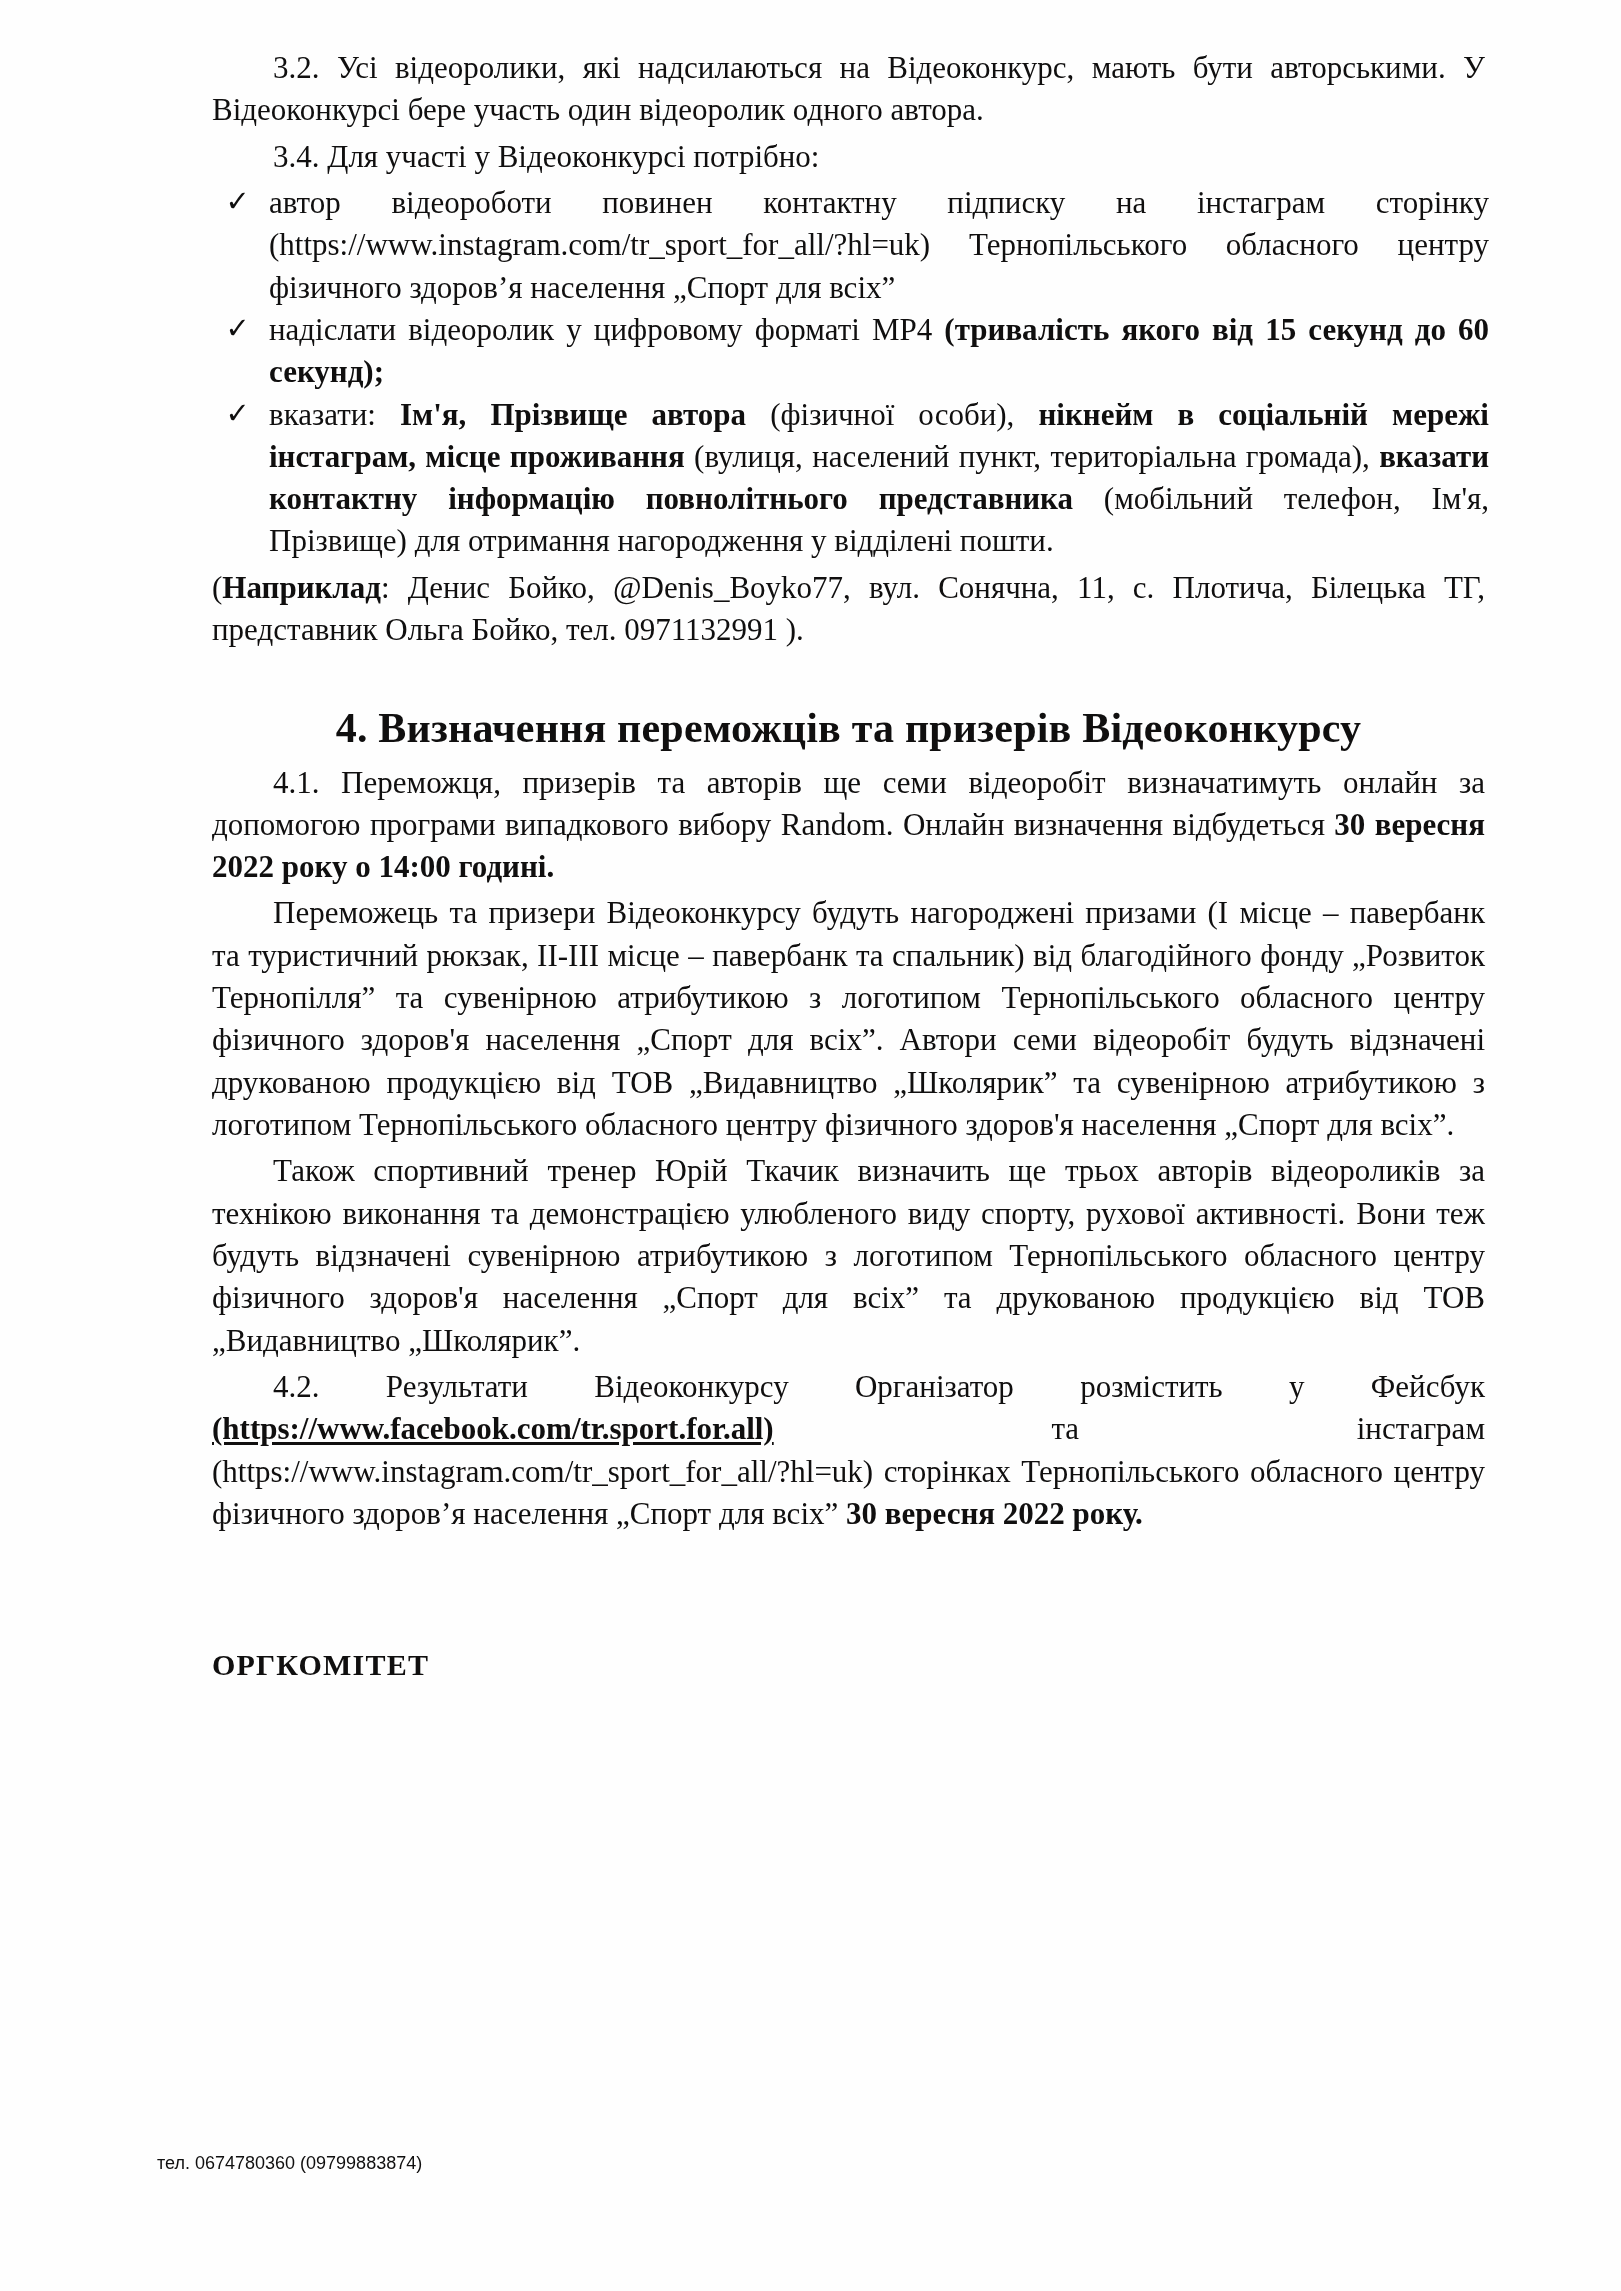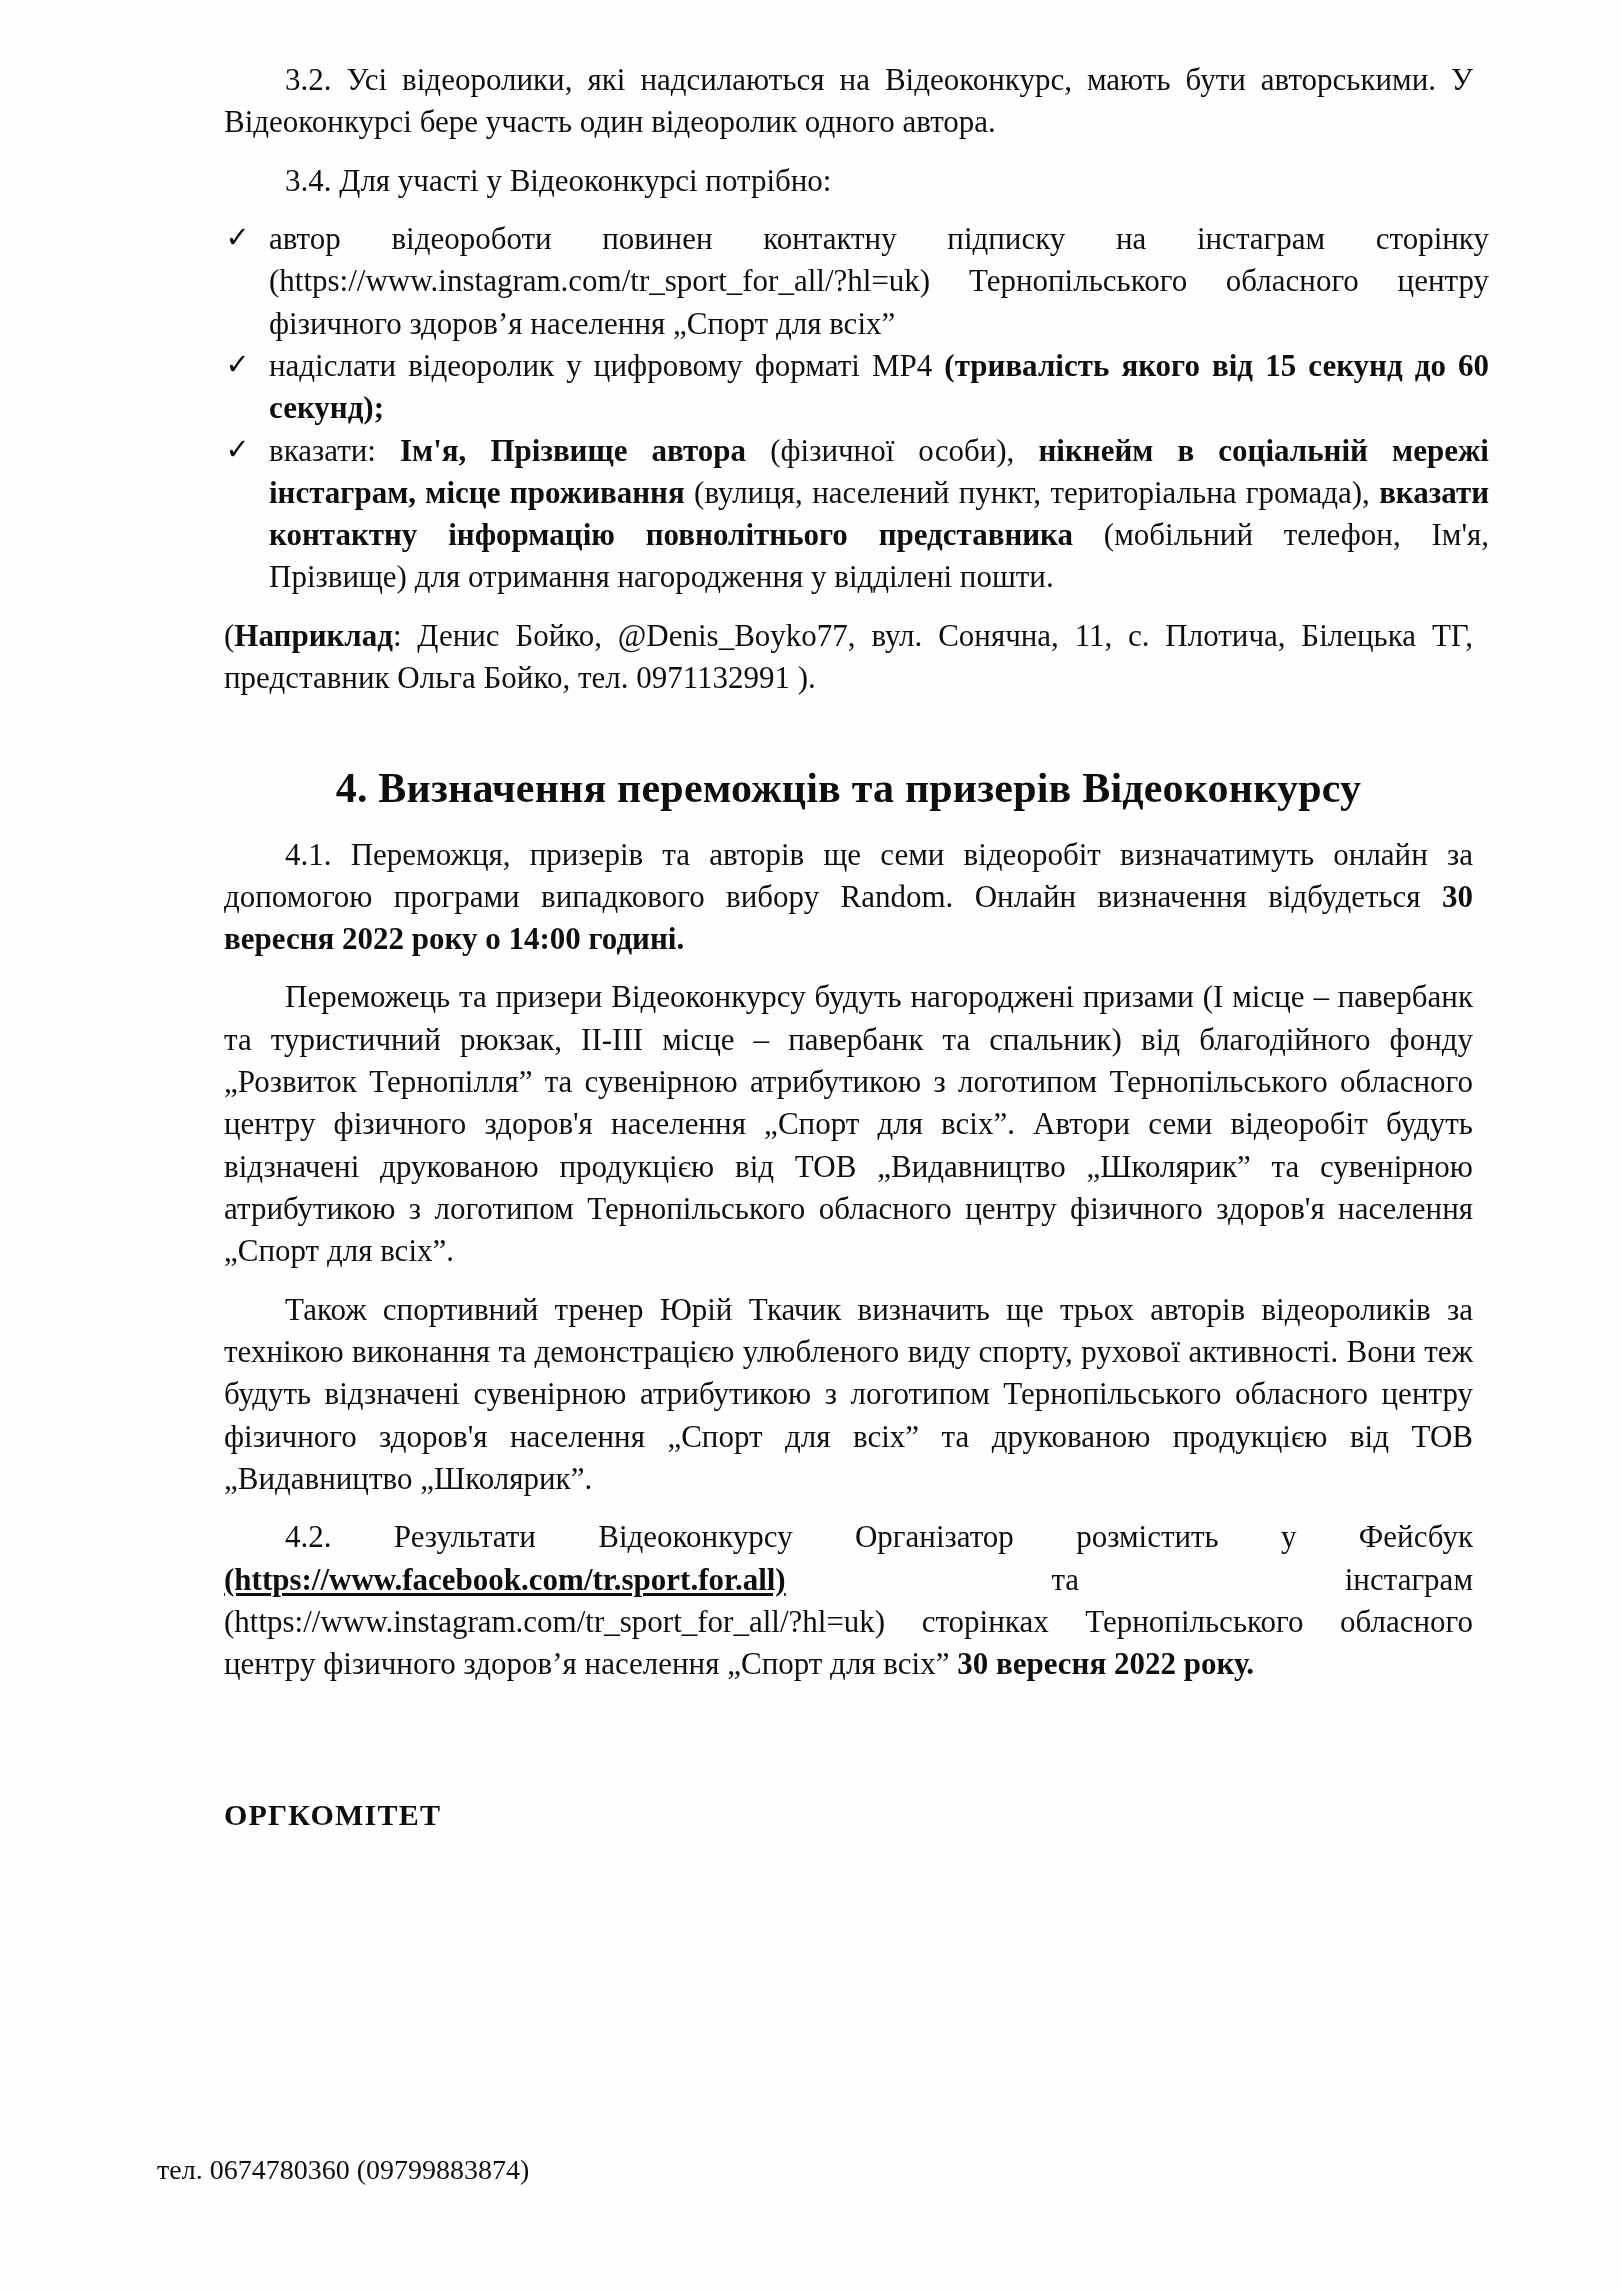--- a/index.html
+++ b/index.html
@@ -27,21 +27,21 @@
     background: #fefefe;
   }
   .doc-body {
     font-size: 31px;
     line-height: 1.365;
     text-align: justify;
     text-justify: inter-word;
     hyphens: none;
   }
   p {
-    margin: 16px;
+    margin: 4px;
     text-align: justify;
   }
   p.indent {
     text-indent: 61px;
   }
   p.noindent {
     text-indent: 0;
   }
   .b { font-weight: bold; }
   .u { text-decoration: underline; text-underline-offset: 2.9px; font-weight: bold; }
@@ -83,23 +83,23 @@
     font-weight: bold;
     font-size: 30px;
     letter-spacing: 1.2px;
     margin-top: 110px;
   }
 
   .footer-note {
     position: absolute;
     left: 157px;
     top: 2152px;
-    font-size: 28px;
+    font-size: 18px;
     line-height: 1.3;
-    font-family: Liberation Serif, serif;
+    font-family: Liberation Sans, sans-serif;
   }
 </style>
 </head>
 <body>
 
 <div class="page">
   <div class="doc-body">
 
     <p class="indent">
       <span>3.2.</span>

